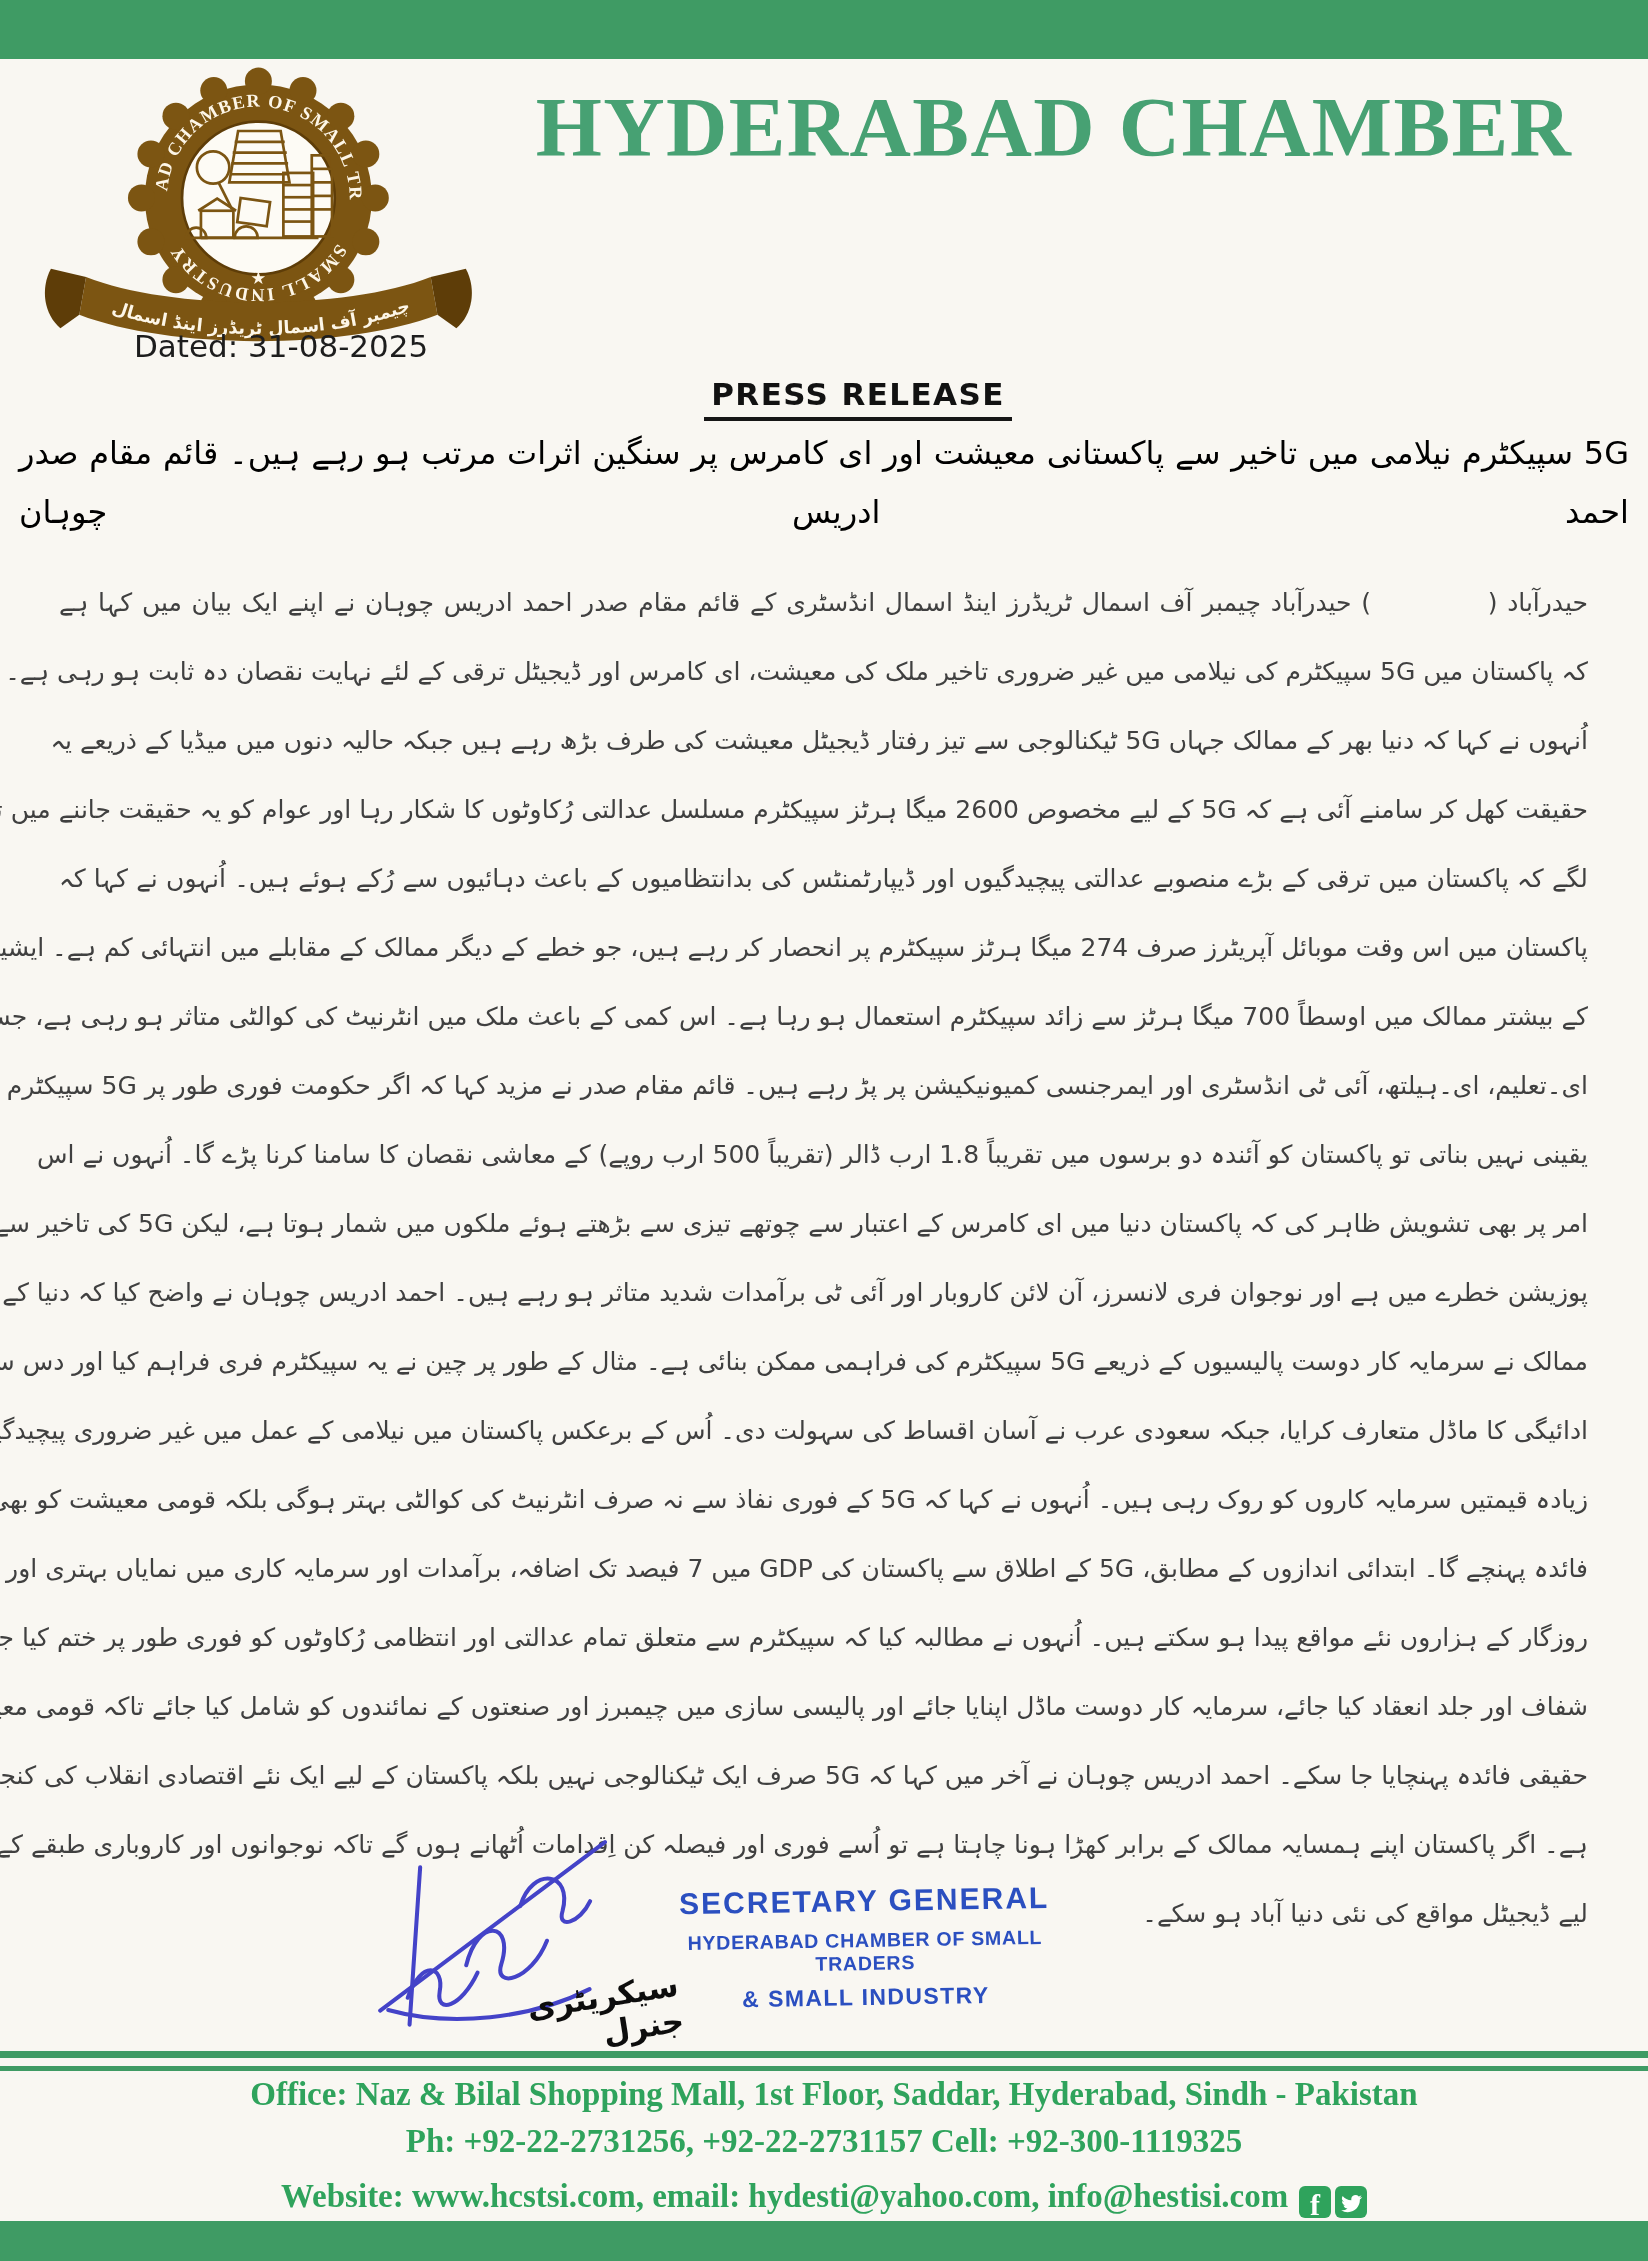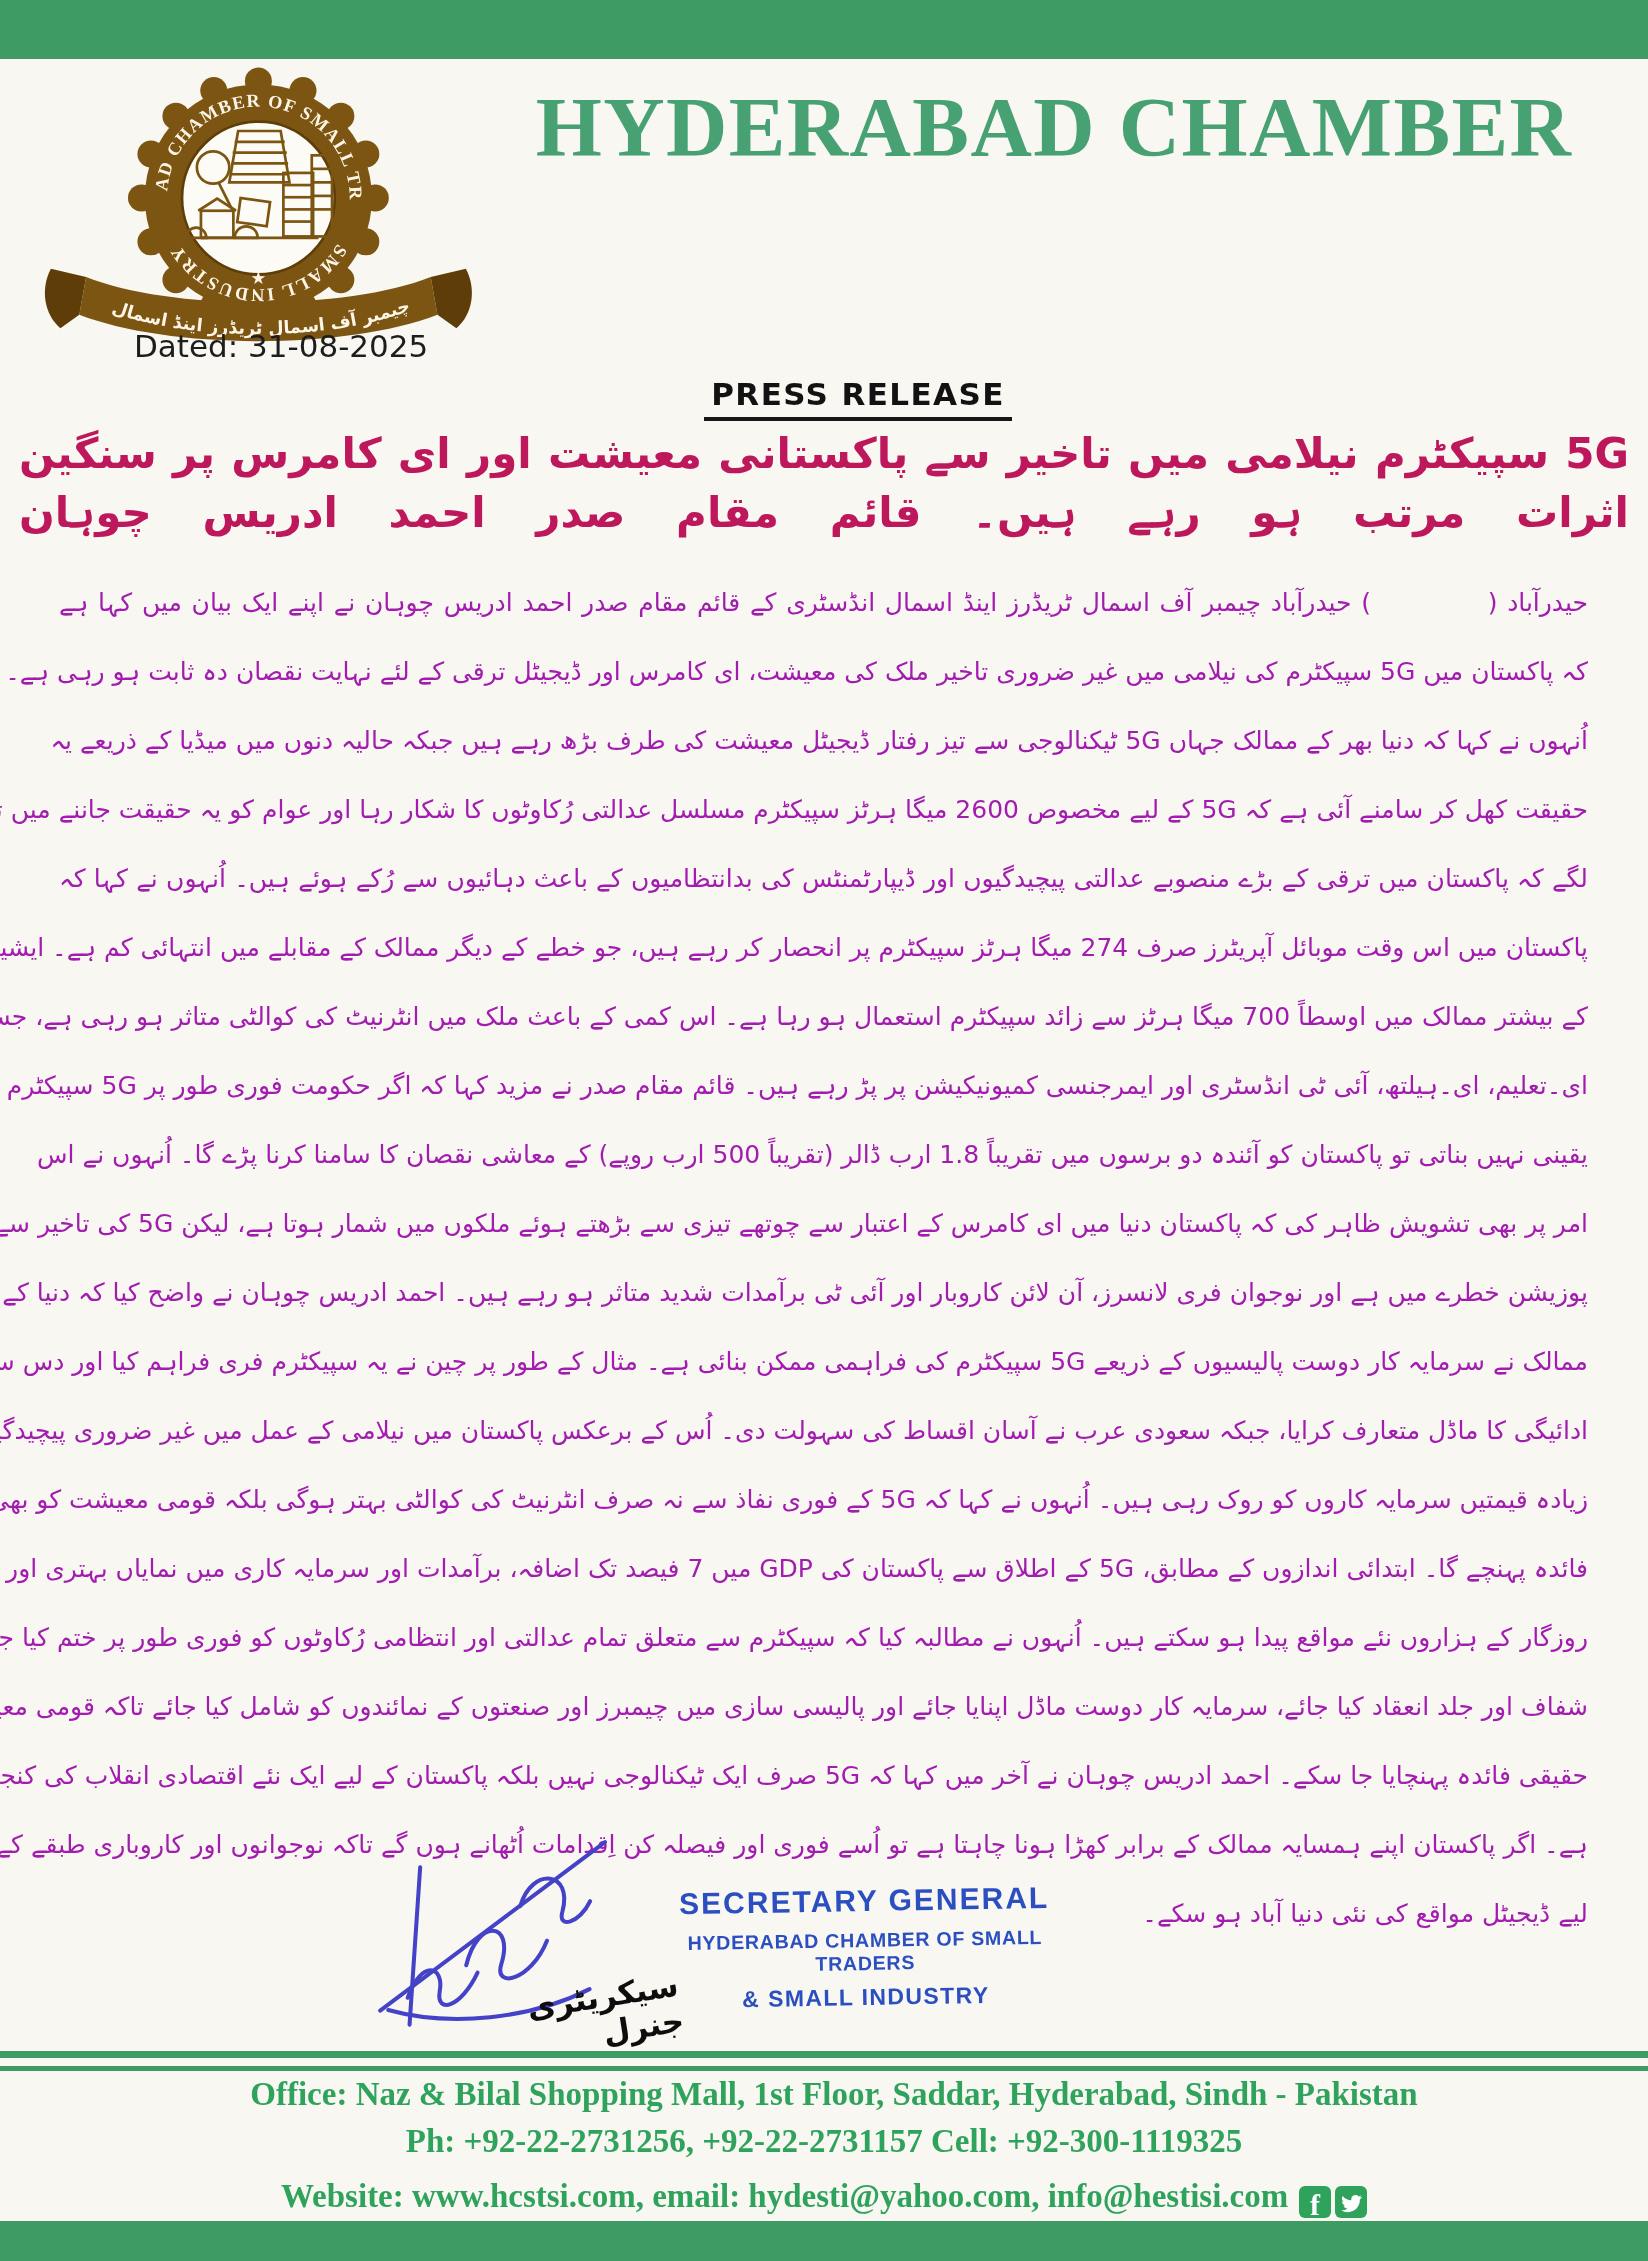--- a/index.html
+++ b/index.html
@@ -33,25 +33,25 @@
   .org-line1{font-size:85px;line-height:1.12;letter-spacing:1.4px;}
   .org-line2{font-size:59px;line-height:1.1;letter-spacing:0.7px;}
   .dated{position:absolute;left:134px;top:328px;font-size:31px;color:#1d1d1d;}
 
   .press{position:absolute;left:0;top:376px;width:100%;text-align:center;margin-left:34px;}
   .press span{display:inline-block;font-size:31px;font-weight:bold;letter-spacing:1.4px;
     border-bottom:4.7px solid #161616;padding:0 6.8px 5.4px;}
 
   
   .headline{position:absolute;left:19px;right:19px;top:424px;direction:rtl;
-    font-weight:bold;font-size:42px;line-height:59px;color:#be185d;
+    font-weight:normal;font-size:32px;line-height:59px;color:#000000;
     text-align:justify;text-align-last:justify;}
   .body-lines{position:absolute;left:59px;top:568px;width:1529px;direction:rtl;}
   .body-lines .line{
-    white-space:nowrap;height:69px;line-height:69px;font-size:25px;color:#a21caf;
+    white-space:nowrap;height:69px;line-height:69px;font-size:25px;color:#404040;
     text-align:justify;text-align-last:justify;overflow:visible;}
   .body-lines .line.last{text-align-last:right;}
 
   
   .signature{position:absolute;left:362px;top:1821px;width:284px;height:209px;
     transform:rotate(-4deg);}
   .stamp{position:absolute;left:676px;top:1884px;width:378px;text-align:center;
     color:var(--stamp-blue);font-family:"Liberation Sans",sans-serif;font-weight:bold;
     transform:rotate(-1deg);}
   .stamp-l1{font-size:30px;letter-spacing:2px;}

